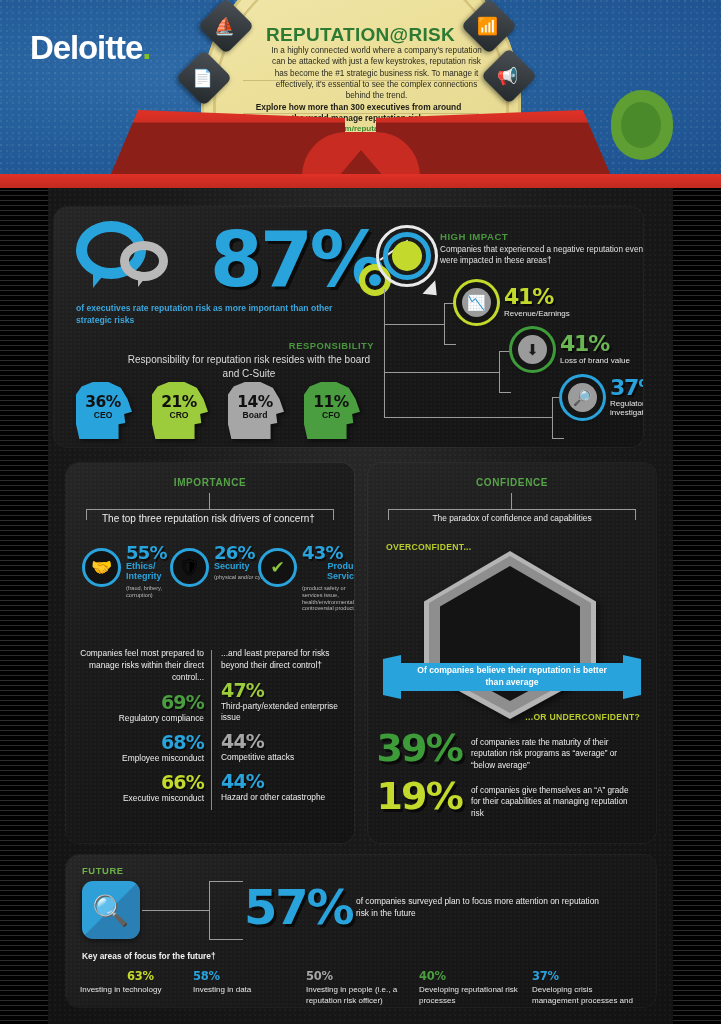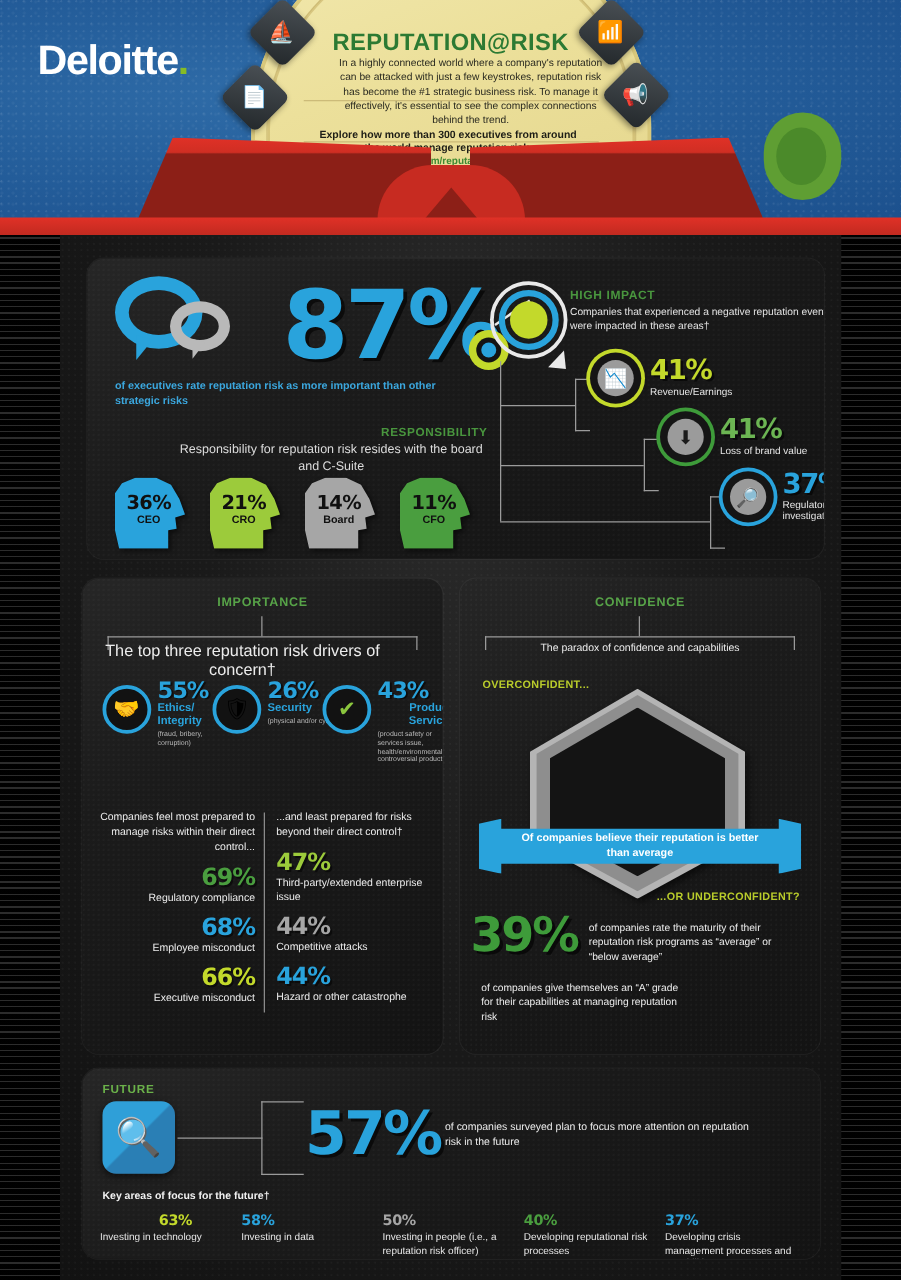--- a/index.html
+++ b/index.html
@@ -166,21 +166,21 @@
   .sec-title{ color:#57a348; font-size:10px; font-weight:bold; letter-spacing:.6px; text-align:center; }
 
   
   .bracket{
     position:absolute; border:1px solid #9a9a9a; border-bottom:none;
     height:11px;
   }
   .stem{ position:absolute; width:1px; background:#9a9a9a; }
 
   
-  #p1{ left:70px; top:207px; width:589px; height:240px; }
+  #p1{ left:54px; top:207px; width:589px; height:240px; }
 
   .bubble-icon{ position:absolute; left:22px; top:14px; width:108px; height:74px; }
   .bub{
     position:absolute; border-radius:50%;
     border-style:solid; background:transparent;
   }
   .bub.blue{ left:0; top:0; width:70px; height:58px; border:11px solid #29a3dc; }
   .bub.blue .tail{
     position:absolute; left:6px; bottom:-20px; width:0;height:0;
     border-left:13px solid #29a3dc; border-bottom:16px solid transparent; border-top:4px solid transparent;
@@ -285,22 +285,22 @@
   .impact-pct{
     font-size:22px; font-weight:bold; letter-spacing:-1.2px; line-height:.95;
     font-family:"DejaVu Sans", sans-serif;
     text-shadow:2px 2px 0 rgba(0,0,0,.55);
   }
   .impact-lbl{ font-size:8px; color:#e6e6e6; margin-top:1px; }
 
   
   #p2{ left:66px; top:463px; width:288px; height:380px; }
   #p2 .sec-title{ margin-top:14px; }
-  .imp-sub{ position:absolute; left:8px; top:50px; width:240px; text-align:center;
-            color:#ececec; font-size:13px; }
+  .imp-sub{ position:absolute; left:36px; top:50px; width:240px; text-align:left;
+            color:#ececec; font-size:10px; }
 
   .drivers{ position:absolute; left:12px; top:79px; width:266px; height:80px; }
   .drv{ position:absolute; top:0; }
   .drv .circ{
     position:absolute; left:0; top:6px; width:39px; height:39px; border-radius:50%;
     border:3px solid #29a3dc; background:#121212;
     display:flex; align-items:center; justify-content:center; font-size:17px;
   }
   .drv .pct{
     position:absolute; left:44px; top:0;
@@ -651,20 +651,21 @@
       <div class="txt">Of companies believe their reputation is better than average</div>
     </div>
 
     <div class="under-lbl">...OR UNDERCONFIDENT?</div>
 
     <div class="uc-row" style="left:8px;top:268px;">
       <div class="uc-n" style="color:#3e9b3a;">39%</div>
       <div class="uc-t">of companies rate the maturity of their reputation risk programs as  “average” or “below average”</div>
     </div>
     <div class="uc-row" style="left:8px;top:316px;">
+      <div class="uc-n" style="color:#c3d92b;">19%</div>
       <div class="uc-t">of companies give themselves an “A” grade for their capabilities at managing reputation risk</div>
     </div>
   </div>
 
   <div class="panel" id="p4">
     <div class="fut-title">FUTURE</div>
 
     <div class="fut-icon">
       <span>🔍</span>
     </div>

